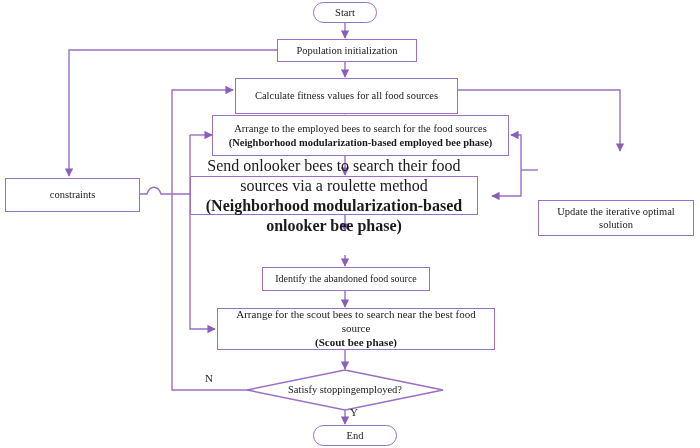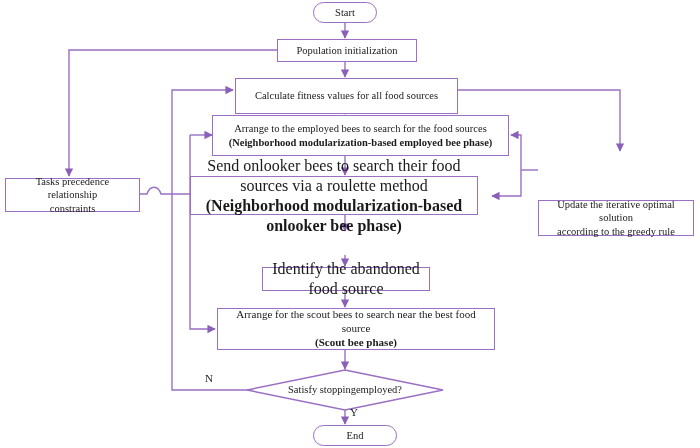--- a/index.html
+++ b/index.html
@@ -87,31 +87,29 @@
     <span class="ln">Arrange to the employed bees to search for the food sources</span>
     <span class="ln b">(Neighborhood modularization-based employed bee phase)</span>
   </div>
 
   <div class="node" style="left:190px;top:176px;width:288px;height:39px;font-size:16px;">
     <span class="ln">Send onlooker bees to search their food sources via a roulette method</span>
     <span class="ln b">(Neighborhood modularization-based onlooker bee phase)</span>
   </div>
 
   <div class="node" style="left:5px;top:178px;width:135px;height:34px;font-size:10.5px;">
-    <span class="ln">Tasks precedence relationship</span>
     <span class="ln">constraints</span>
   </div>
 
   <div class="node" style="left:538px;top:152px;width:156px;height:36px;font-size:10.5px;margin-top:48px;">
     <span class="ln">Update the iterative optimal solution</span>
-    <span class="ln">according to the greedy rule</span>
   </div>
 
 
-  <div class="node" style="left:262px;top:267px;width:168px;height:24px;font-size:16px;align-items:flex-end;">
+  <div class="node" style="left:262px;top:267px;width:168px;height:24px;font-size:10px;align-items:flex-end;">
     <span class="ln">Identify the abandoned food source</span>
   </div>
 
   <div class="node" style="left:217px;top:308px;width:278px;height:42px;font-size:11px;">
     <span class="ln">Arrange for the scout bees to search near the best food source</span>
     <span class="ln b">(Scout bee phase)</span>
   </div>
 
   <div class="diamond" style="left:246px;top:369px;width:198px;height:42px;">
     <svg width="198" height="42" viewBox="0 0 198 42" xmlns="http://www.w3.org/2000/svg">

